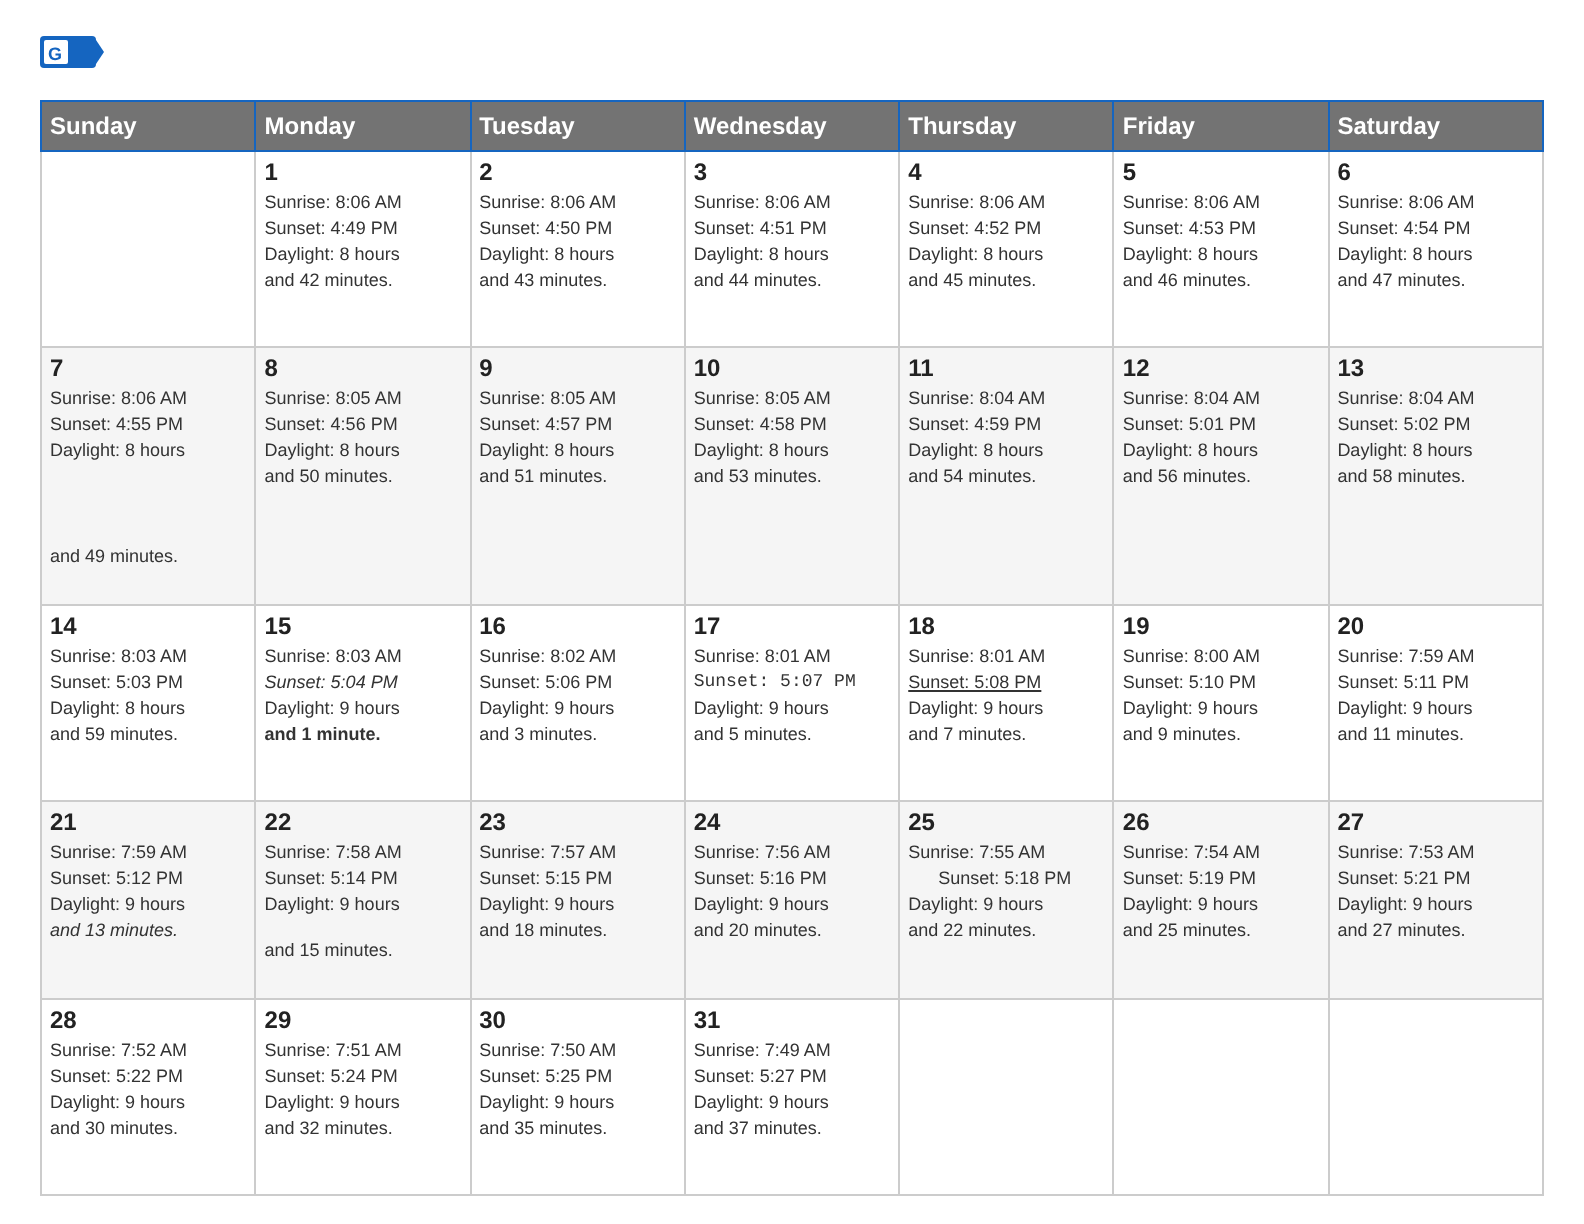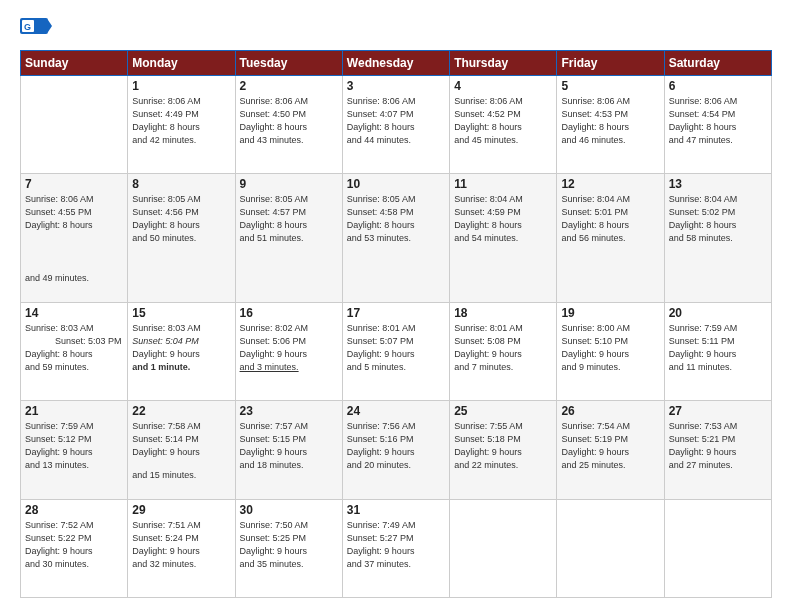--- a/index.html
+++ b/index.html
@@ -47,21 +47,21 @@
       color: #444;
       margin-top: 2px;
     }
     .calendar {
       flex: 1;
       border-collapse: collapse;
       width: 100%;
       table-layout: fixed;
     }
     .calendar th {
-      background: #7f1d1d;
+      background: #737373;
       color: #fff;
       font-size: 12px;
       font-weight: bold;
       padding: 5px 4px;
       text-align: left;
       border: 1px solid #1565c0;
     }
     .calendar td {
       border: 1px solid #ccc;
       vertical-align: top;
@@ -148,21 +148,21 @@
               <span style="display: block;">Sunrise: 8:06 AM</span>
               <span style="display: block;">Sunset: 4:50 PM</span>
               <span style="display: block;">Daylight: 8 hours</span>
               <span style="display: block;">and 43 minutes.</span>
             </div>
           </td>
           <td>
             <span class="day-number">3</span>
             <div class="day-info">
               <span style="display: block;">Sunrise: 8:06 AM</span>
-              <span style="display: block;">Sunset: 4:07 PM</span>
+              <span style="display: block;">Sunset: 4:51 PM</span>
               <span style="display: block;">Daylight: 8 hours</span>
               <span style="display: block;">and 44 minutes.</span>
             </div>
           </td>
           <td>
             <span class="day-number">4</span>
             <div class="day-info">
               <span style="display: block;">Sunrise: 8:06 AM</span>
               <span style="display: block;">Sunset: 4:52 PM</span>
               <span style="display: block;">Daylight: 8 hours</span>
@@ -251,57 +251,57 @@
               <span style="display: block;">Daylight: 8 hours</span>
               <span style="display: block;">and 58 minutes.</span>
             </div>
           </td>
         </tr>
         <tr class="row-normal">
           <td>
             <span class="day-number">14</span>
             <div class="day-info">
               <span style="display: block;">Sunrise: 8:03 AM</span>
-              <span style="display: block; margin-left: 30px;">Sunset: 5:03 PM</span>
+              <span style="display: block;">Sunset: 5:03 PM</span>
               <span style="display: block;">Daylight: 8 hours</span>
               <span style="display: block;">and 59 minutes.</span>
             </div>
           </td>
           <td>
             <span class="day-number">15</span>
             <div class="day-info">
               <span style="display: block;">Sunrise: 8:03 AM</span>
               <span style="display: block; font-style: italic;">Sunset: 5:04 PM</span>
               <span style="display: block;">Daylight: 9 hours</span>
               <span style="display: block; font-weight: bold;">and 1 minute.</span>
             </div>
           </td>
           <td>
             <span class="day-number">16</span>
             <div class="day-info">
               <span style="display: block;">Sunrise: 8:02 AM</span>
               <span style="display: block;">Sunset: 5:06 PM</span>
               <span style="display: block;">Daylight: 9 hours</span>
-              <span style="display: block; text-decoration: underline;">and 3 minutes.</span>
+              <span style="display: block;">and 3 minutes.</span>
             </div>
           </td>
           <td>
             <span class="day-number">17</span>
             <div class="day-info">
               <span style="display: block;">Sunrise: 8:01 AM</span>
-              <span style="display: block;">Sunset: 5:07 PM</span>
+              <span style="display: block; font-family: Liberation Mono, monospace;">Sunset: 5:07 PM</span>
               <span style="display: block;">Daylight: 9 hours</span>
               <span style="display: block;">and 5 minutes.</span>
             </div>
           </td>
           <td>
             <span class="day-number">18</span>
             <div class="day-info">
               <span style="display: block;">Sunrise: 8:01 AM</span>
-              <span style="display: block;">Sunset: 5:08 PM</span>
+              <span style="display: block; text-decoration: underline;">Sunset: 5:08 PM</span>
               <span style="display: block;">Daylight: 9 hours</span>
               <span style="display: block;">and 7 minutes.</span>
             </div>
           </td>
           <td>
             <span class="day-number">19</span>
             <div class="day-info">
               <span style="display: block;">Sunrise: 8:00 AM</span>
               <span style="display: block;">Sunset: 5:10 PM</span>
               <span style="display: block;">Daylight: 9 hours</span>
@@ -318,21 +318,21 @@
             </div>
           </td>
         </tr>
         <tr class="row-shaded">
           <td>
             <span class="day-number">21</span>
             <div class="day-info">
               <span style="display: block;">Sunrise: 7:59 AM</span>
               <span style="display: block;">Sunset: 5:12 PM</span>
               <span style="display: block;">Daylight: 9 hours</span>
-              <span style="display: block;">and 13 minutes.</span>
+              <span style="display: block; font-style: italic;">and 13 minutes.</span>
             </div>
           </td>
           <td>
             <span class="day-number">22</span>
             <div class="day-info">
               <span style="display: block;">Sunrise: 7:58 AM</span>
               <span style="display: block;">Sunset: 5:14 PM</span>
               <span style="display: block;">Daylight: 9 hours</span>
               <span style="display: block; margin-top: 10px;">and 15 minutes.</span>
             </div>
@@ -352,21 +352,21 @@
               <span style="display: block;">Sunrise: 7:56 AM</span>
               <span style="display: block;">Sunset: 5:16 PM</span>
               <span style="display: block;">Daylight: 9 hours</span>
               <span style="display: block;">and 20 minutes.</span>
             </div>
           </td>
           <td>
             <span class="day-number">25</span>
             <div class="day-info">
               <span style="display: block;">Sunrise: 7:55 AM</span>
-              <span style="display: block;">Sunset: 5:18 PM</span>
+              <span style="display: block; margin-left: 15px;">Sunset: 5:18 PM</span>
               <span style="display: block;">Daylight: 9 hours</span>
               <span style="display: block;">and 22 minutes.</span>
             </div>
           </td>
           <td>
             <span class="day-number">26</span>
             <div class="day-info">
               <span style="display: block;">Sunrise: 7:54 AM</span>
               <span style="display: block;">Sunset: 5:19 PM</span>
               <span style="display: block;">Daylight: 9 hours</span>

